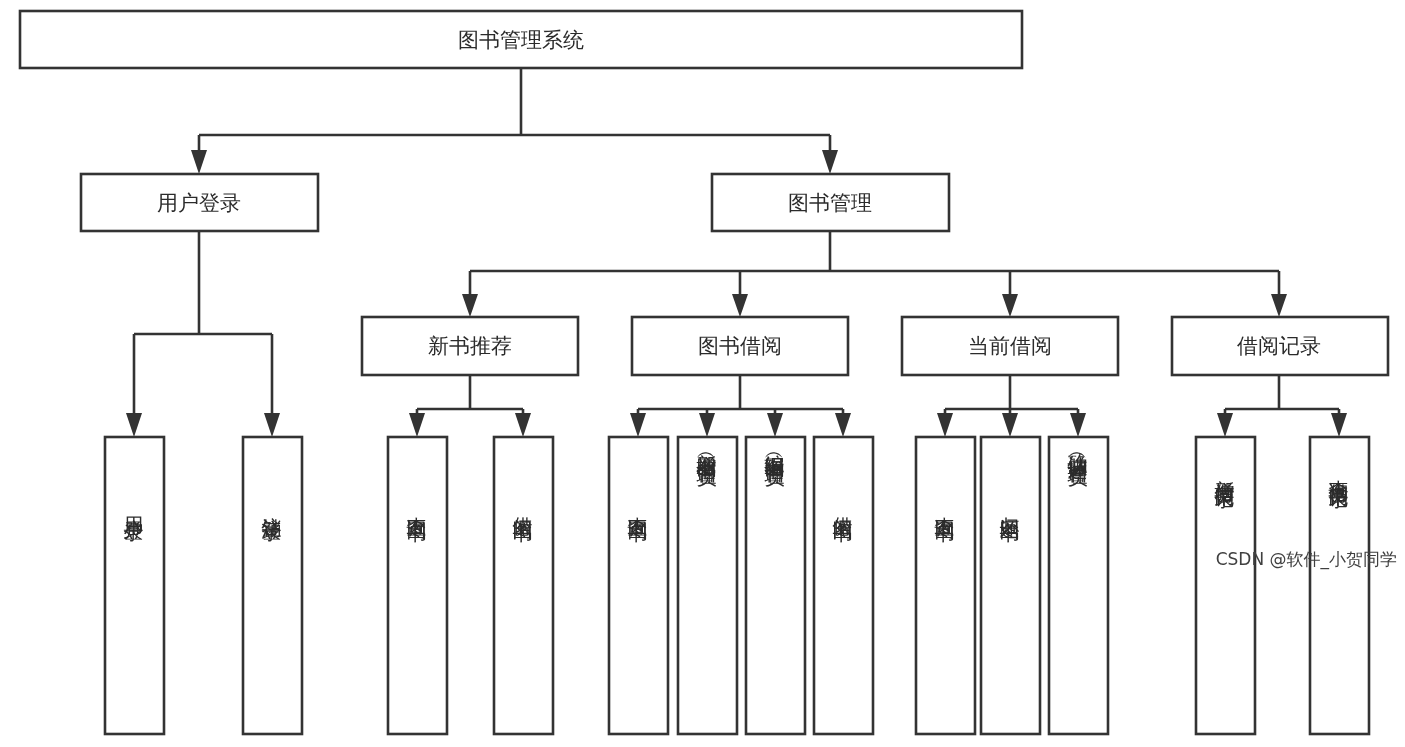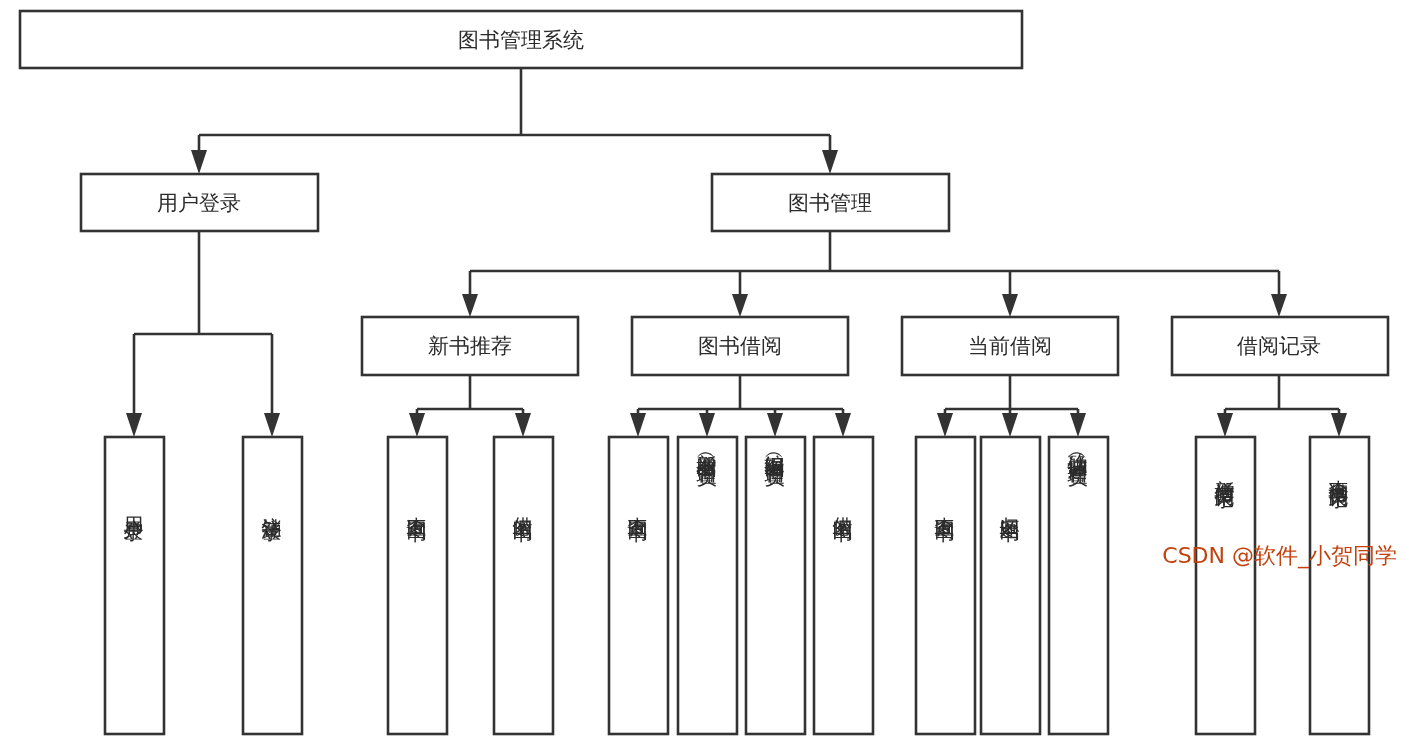--- a/index.html
+++ b/index.html
@@ -56,22 +56,22 @@
     fill: #2b2b2b;
     text-anchor: middle;
     writing-mode: vertical-rl;
     letter-spacing: 2px;
   }
   .watermark {
     position: absolute;
     right: 8px;
     bottom: 6px;
     font-family: "DejaVu Sans", "Liberation Sans", sans-serif;
-    font-size: 22px;
-    color: #c2410c;
+    font-size: 17px;
+    color: #404040;
     white-space: nowrap;
     user-select: none;
   }
 </style>
 </head>
 <body>
 
 <div id="diagram-root">
 
   <svg id="diagram-svg" viewBox="0 0 1405 747">

